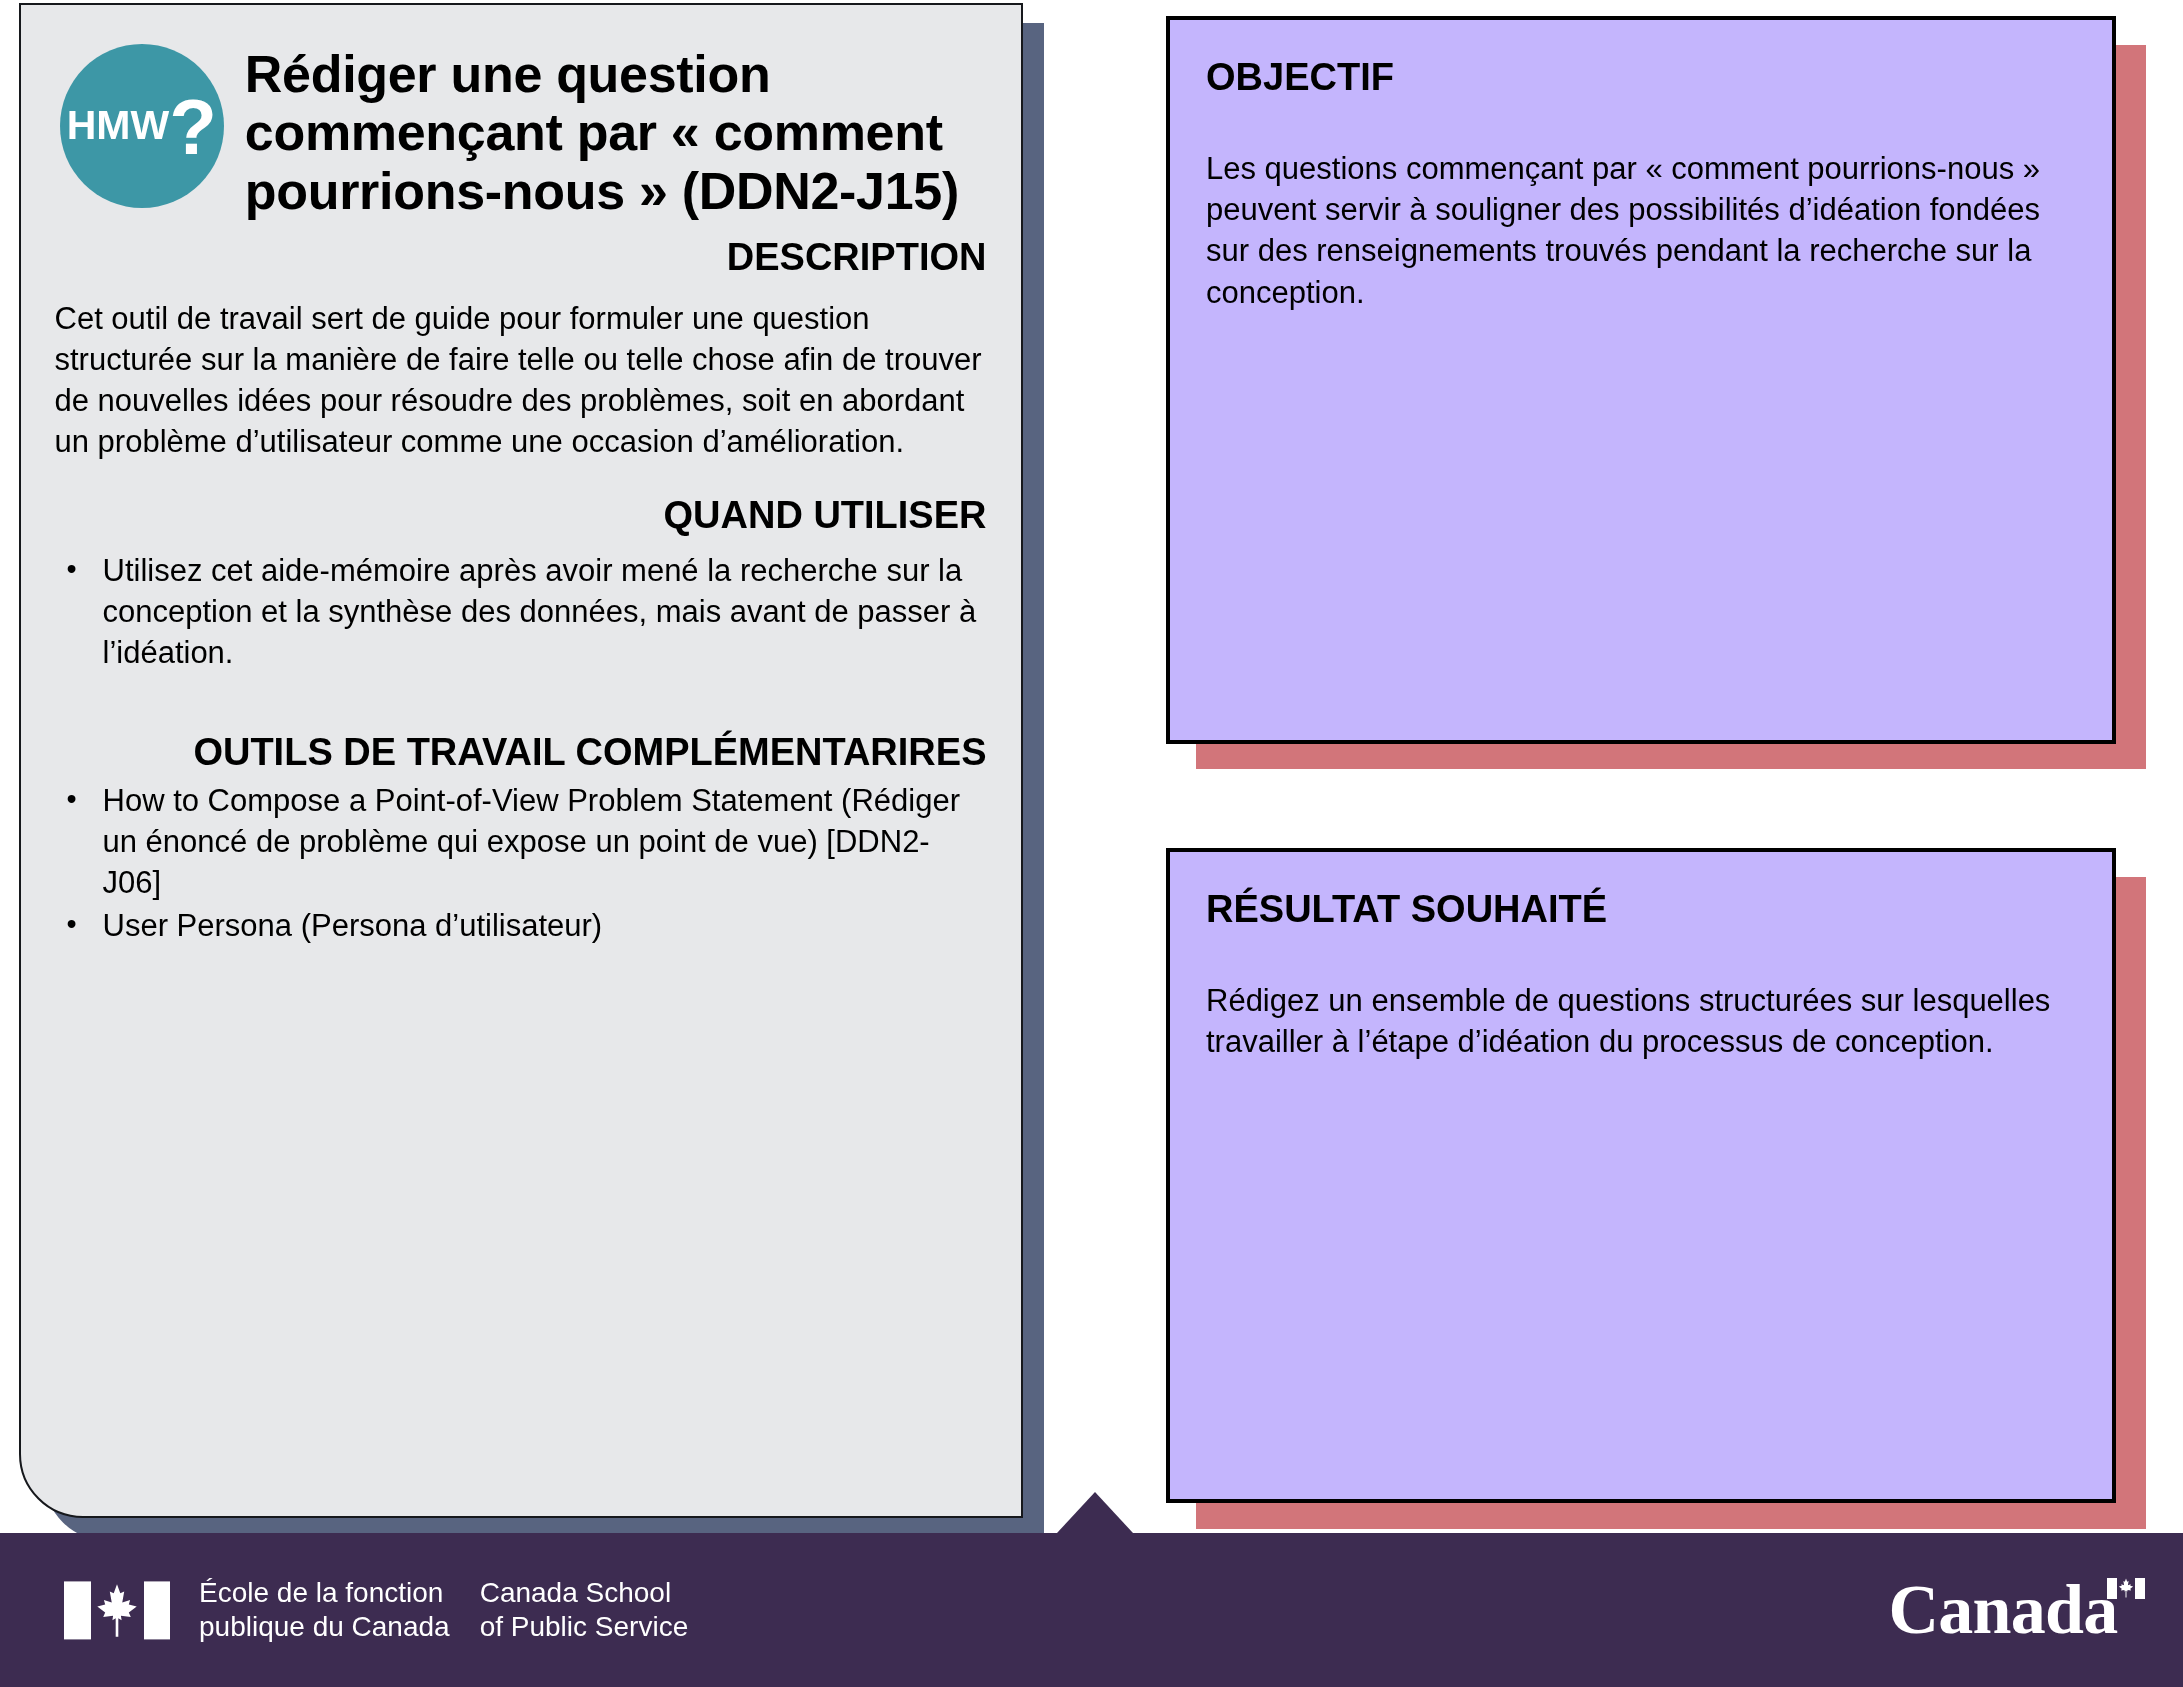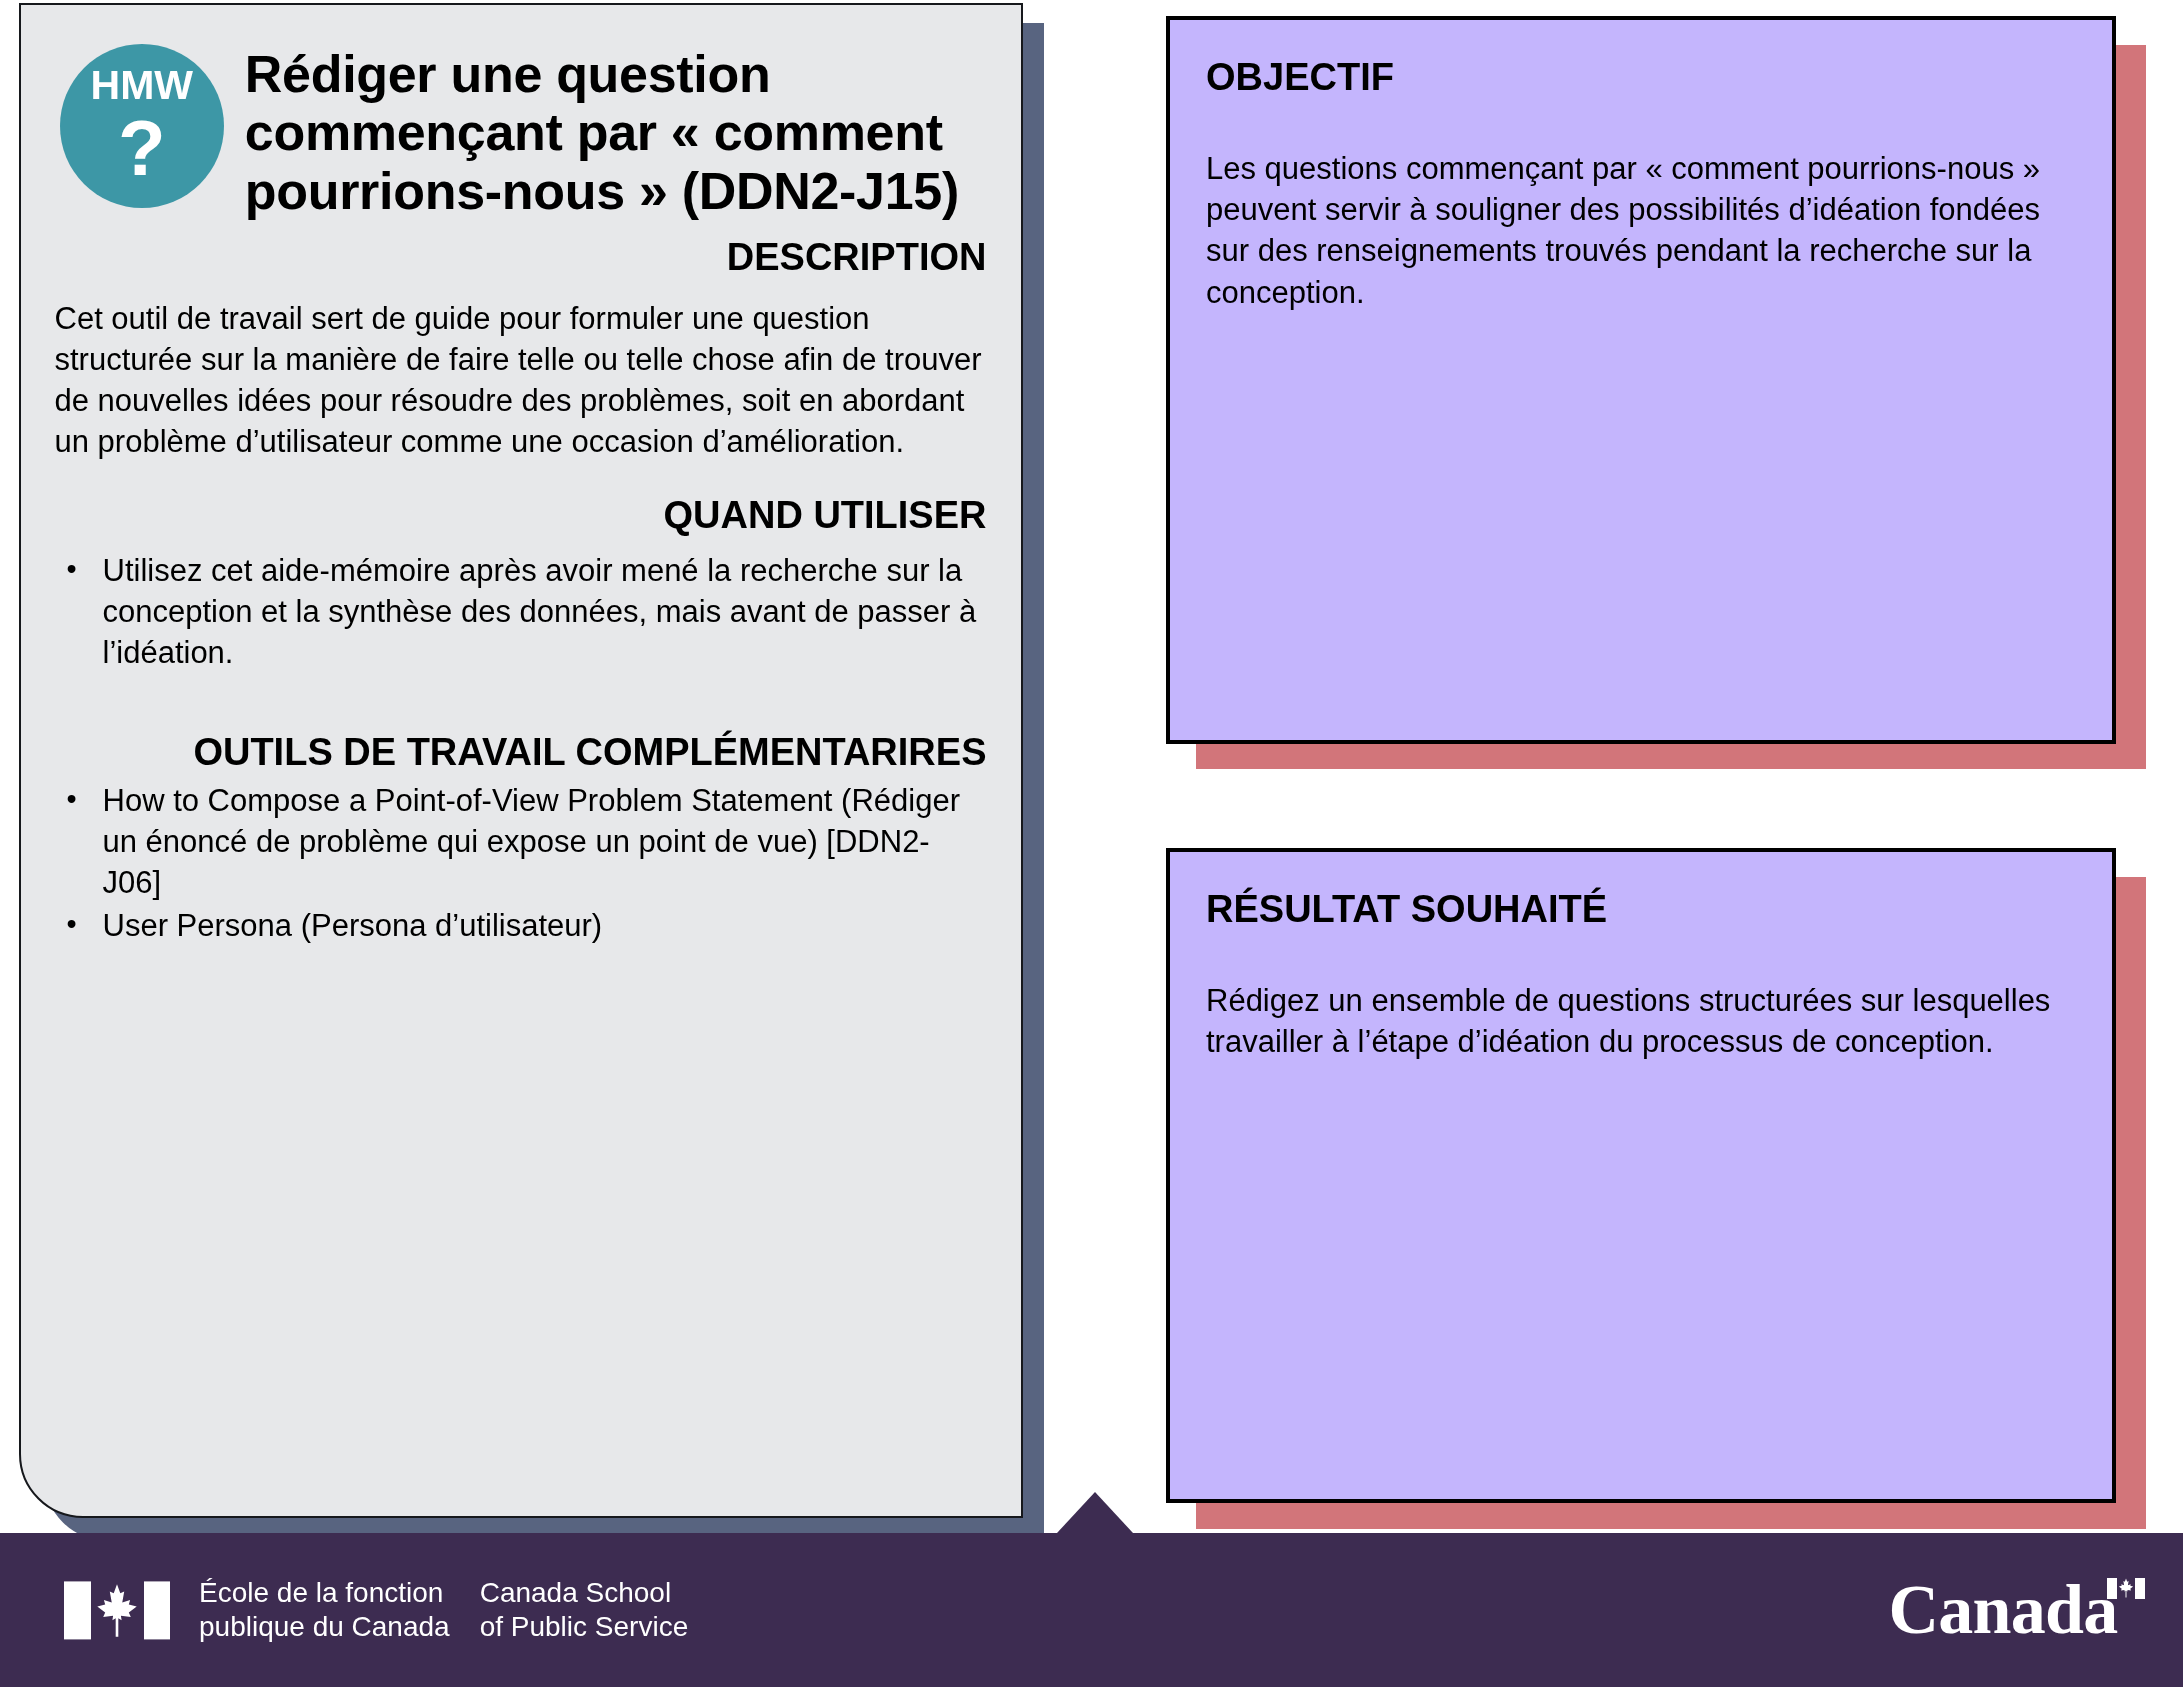--- a/index.html
+++ b/index.html
@@ -54,21 +54,21 @@
     align-items: flex-start;
     gap: 21px;
   }
   .hmw-badge {
     flex: 0 0 auto;
     width: 164px;
     height: 164px;
     border-radius: 50%;
     background: #3d97a6;
     display: flex;
-    flex-direction: column;
+    flex-direction: row;
     align-items: center;
     justify-content: center;
     margin-top: 9.3px;
     margin-left: 5.3px;
   }
   .hmw-badge .hmw-text {
     color: #ffffff;
     font-weight: bold;
     font-size: 41px;
     line-height: 1;

